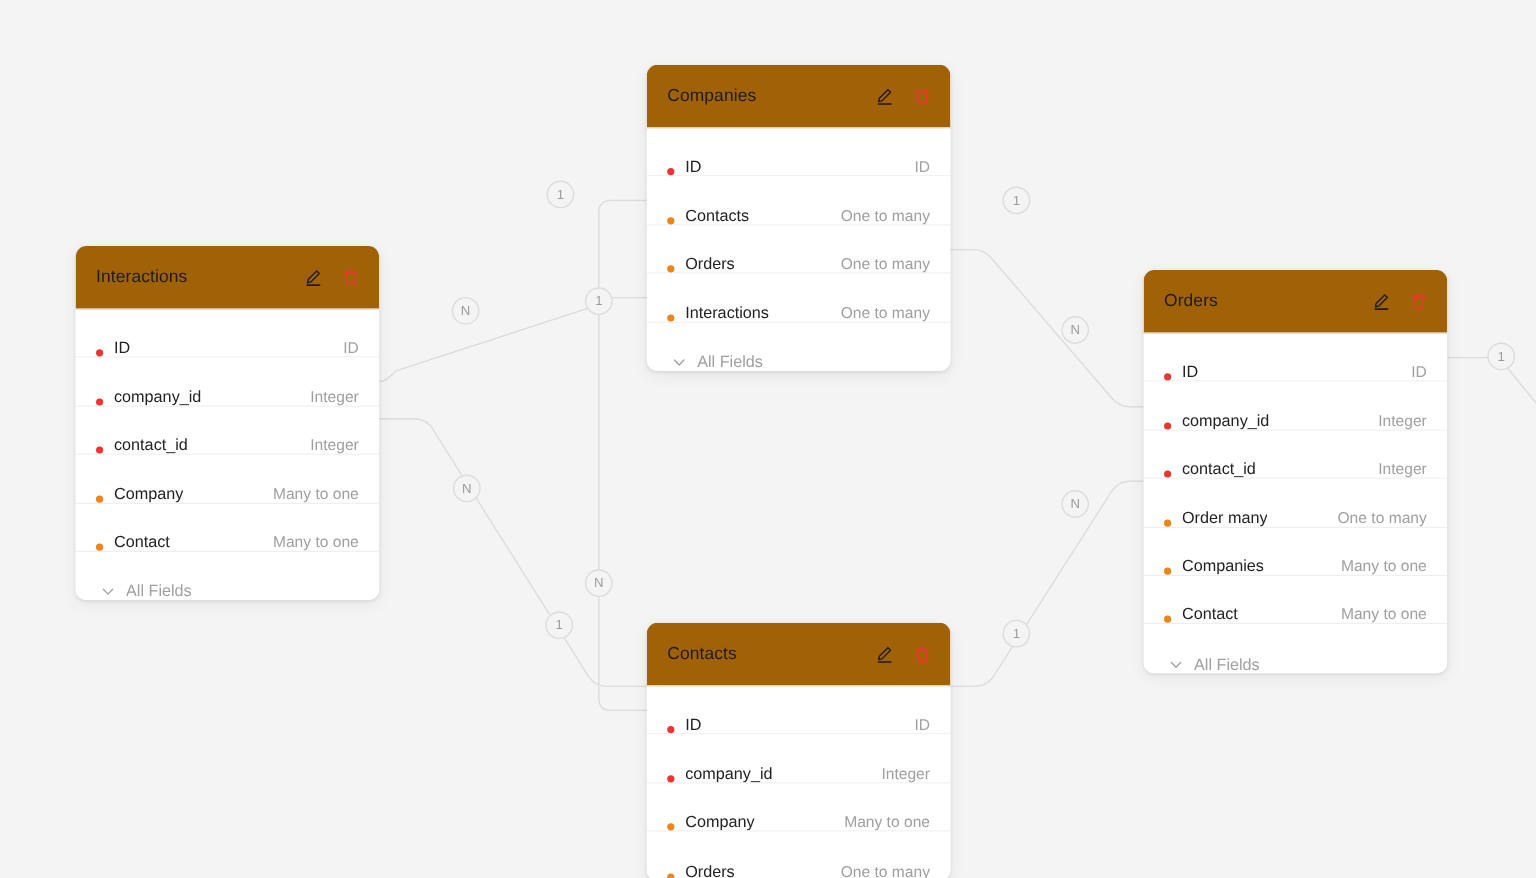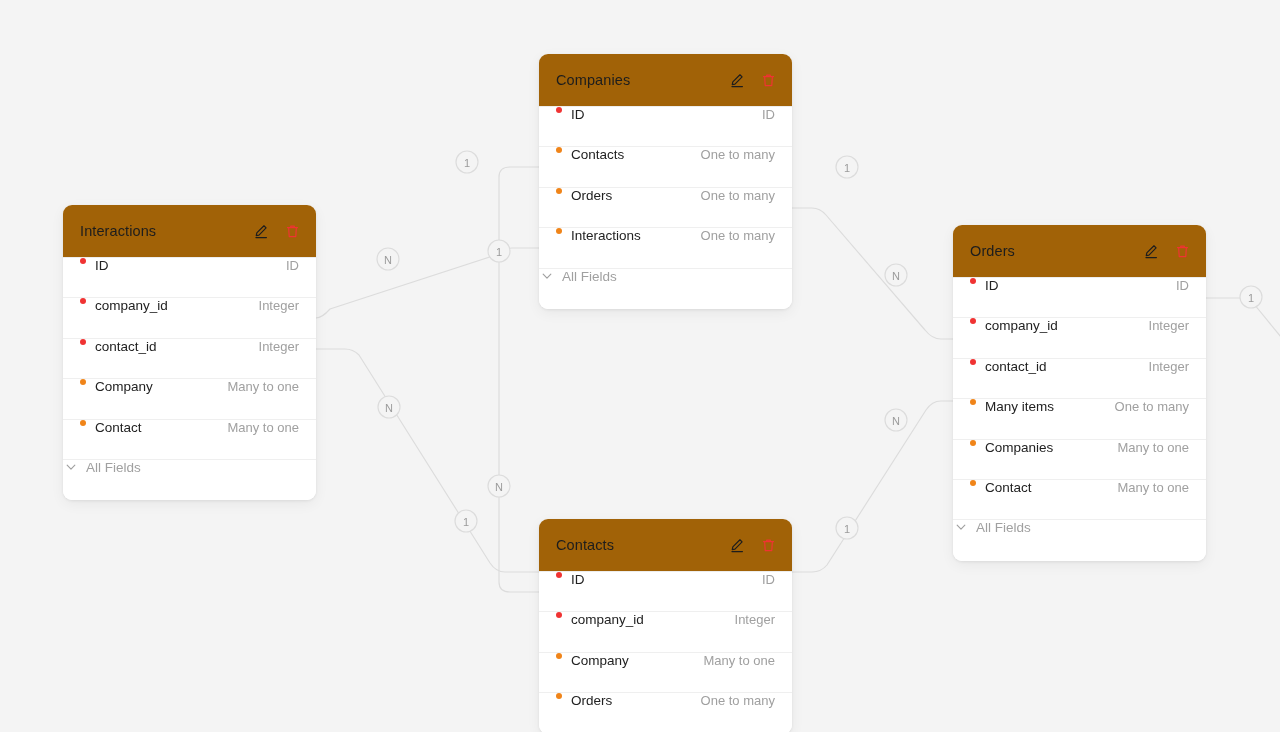--- a/index.html
+++ b/index.html
@@ -90,21 +90,21 @@
     display: flex;
     align-items: center;
     justify-content: center;
     cursor: pointer;
     border-radius: 3px;
   }
 
   .row {
     height: 40.4px;
     display: flex;
-    align-items: flex-start;
+    align-items: flex-end;
     padding: 0 17px 0 17px;
     box-sizing: border-box;
     border-bottom: 1px solid #efefef;
     background: #ffffff;
   }
   .row:last-child { border-bottom: none; }
 
   .dot {
     width: 6px;
     height: 6px;
@@ -125,21 +125,21 @@
   .field-type {
     margin-left: auto;
     padding-left: 10px;
     font-size: 13px;
     color: #a0a0a0;
     white-space: nowrap;
   }
 
   .row.all-fields {
     border-bottom: none;
-    padding-left: 1px;
+    padding-left: 20px;
   }
   .all-fields-label {
     font-size: 13.5px;
     color: #a0a0a0;
     margin-left: 8px;
   }
   .chev {
     width: 14px;
     height: 14px;
     flex: 0 0 auto;
@@ -385,21 +385,21 @@
           <span class="field-name">company_id</span>
           <span class="field-type">Integer</span>
         </div>
         <div class="row">
           <span class="dot pk"></span>
           <span class="field-name">contact_id</span>
           <span class="field-type">Integer</span>
         </div>
         <div class="row">
           <span class="dot rel"></span>
-          <span class="field-name">Many items</span>
+          <span class="field-name">Order many</span>
           <span class="field-type">One to many</span>
         </div>
         <div class="row">
           <span class="dot rel"></span>
           <span class="field-name">Companies</span>
           <span class="field-type">Many to one</span>
         </div>
         <div class="row">
           <span class="dot rel"></span>
           <span class="field-name">Contact</span>

